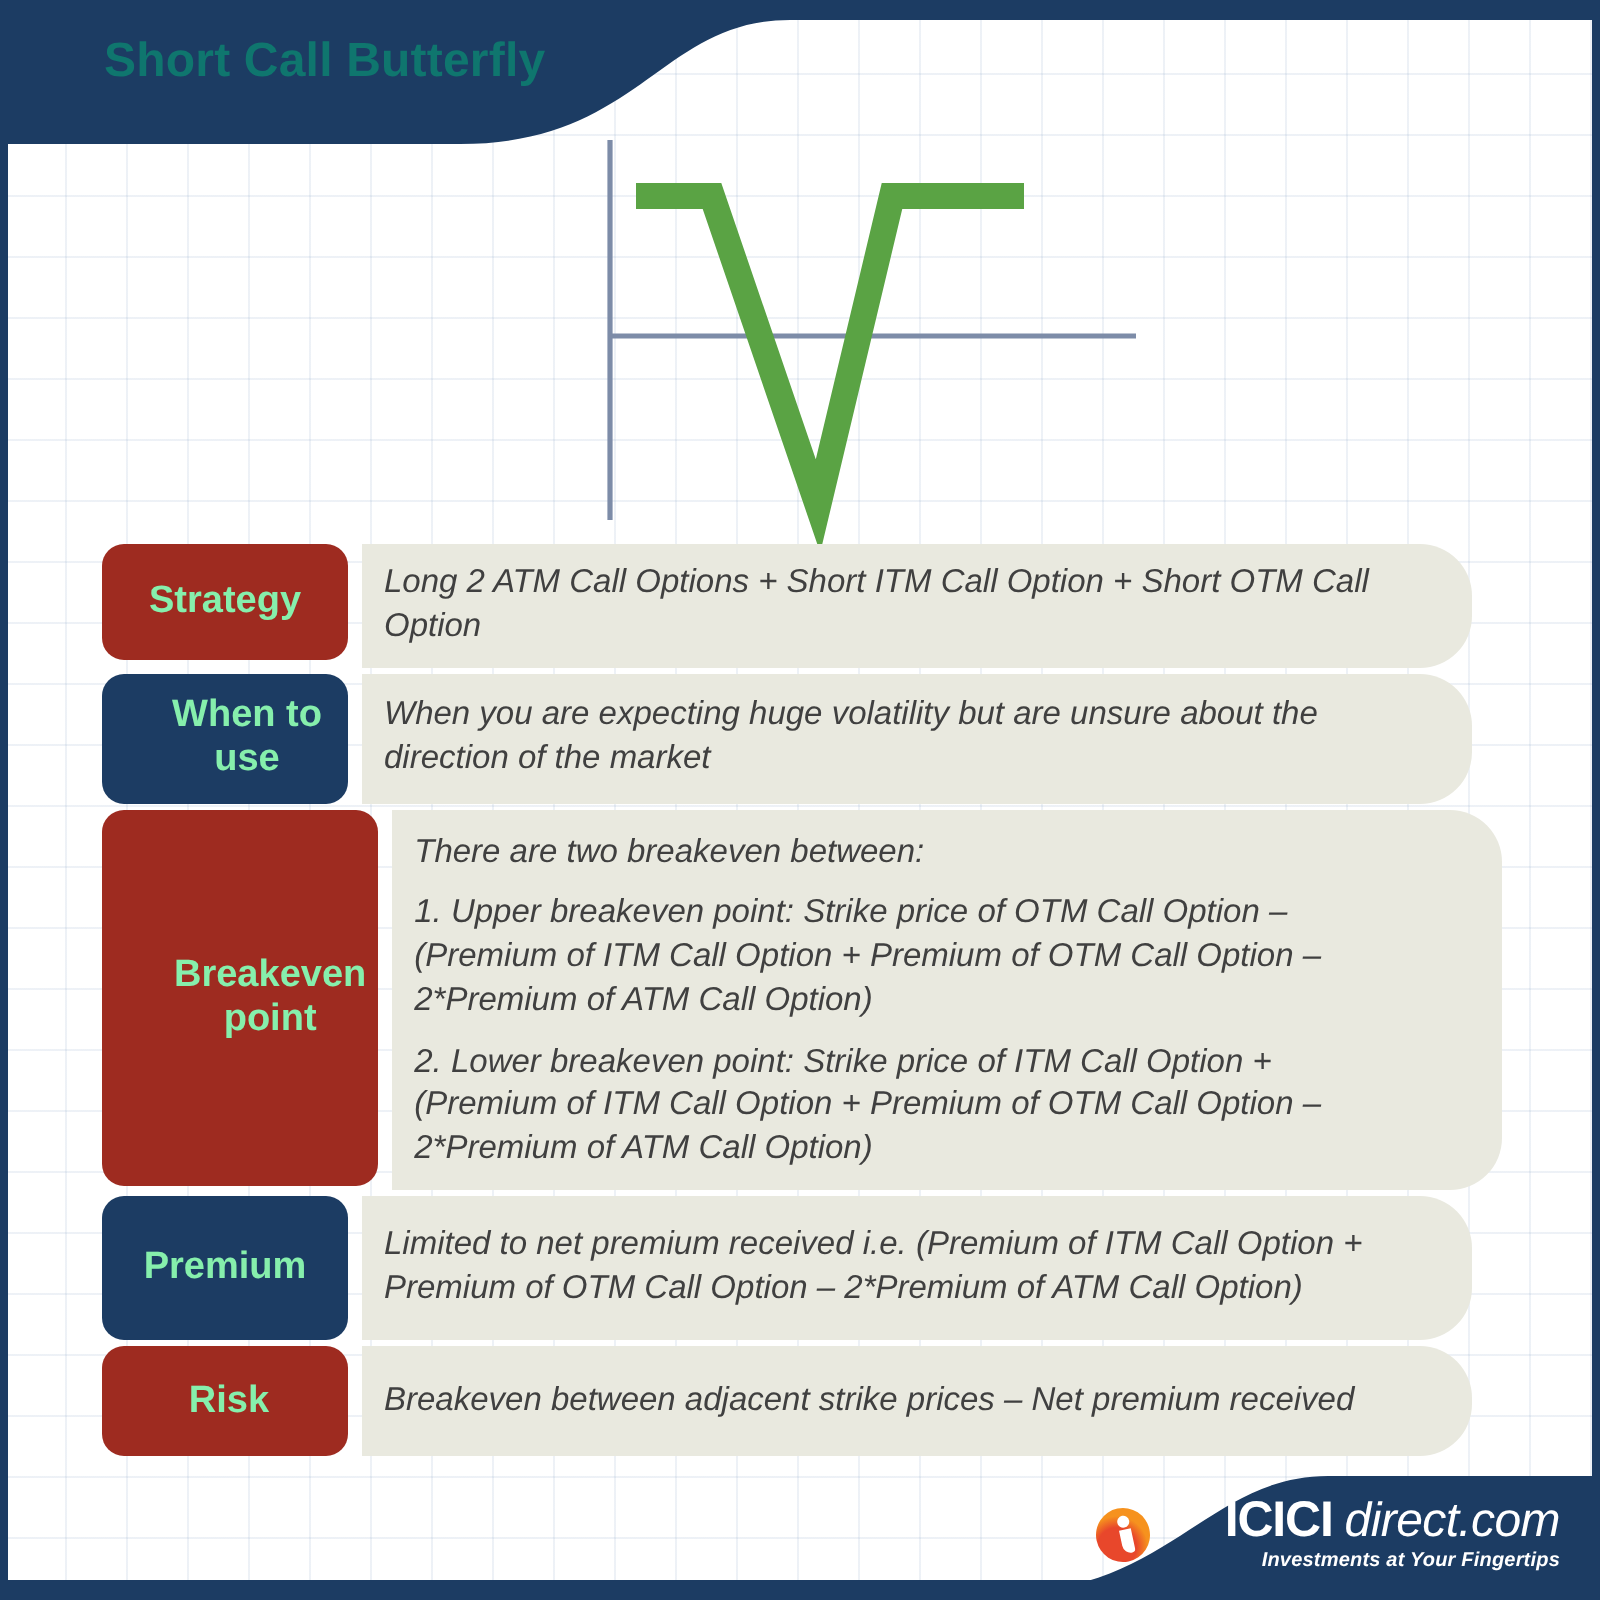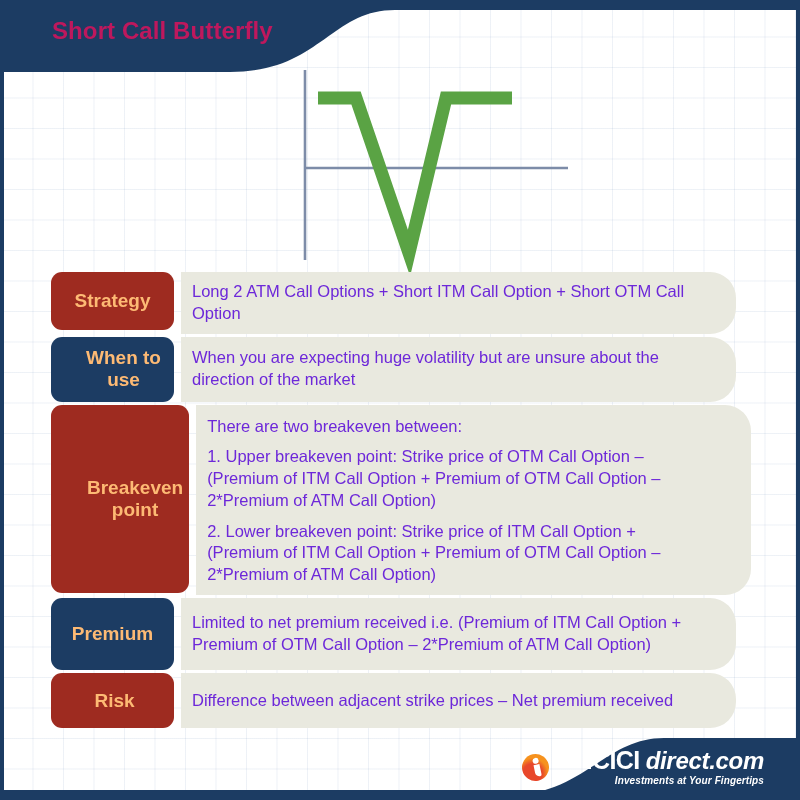--- a/index.html
+++ b/index.html
@@ -33,21 +33,21 @@
   
   .header {
     position:absolute;
     left:-4px; top:0; width:808px; height:72px;
     z-index:3;
   }
   .header svg { display:block; }
   .header-title {
     position:absolute;
     left:52px; top:17px;
-    color:#be185d;
+    color:#0f766e;
     font-size:24px;
     font-weight:bold;
     letter-spacing:0.1px;
     white-space:nowrap;
     z-index:4;
   }
 
   
   .chart {
     position:absolute;
@@ -71,21 +71,21 @@
   }
   .row-label {
     position:relative;
     flex:0 0 123px;
     margin-left:47px;
     border-radius:11px;
     display:flex;
     align-items:center;
     justify-content:center;
     text-align:center;
-    color:#fdba74;
+    color:#86efac;
     font-size:19px;
     font-weight:bold;
     line-height:1.14;
     z-index:2;
     padding:4px 6px;
   }
   .row-label.red  { background:#9E2B20; }
   .row-label.navy { background:#1C3C63; }
 
   .row-body {
@@ -93,23 +93,24 @@
     margin-left:7px;
     background:#E9E9DF;
     border-top-right-radius:26px;
     border-bottom-right-radius:26px;
     border-top-left-radius:0;
     border-bottom-left-radius:0;
     padding:9px 40px 9px 11px;
     display:flex;
     flex-direction:column;
     justify-content:center;
-    color:#6d28d9;
+    color:#404040;
     font-size:16.5px;
     line-height:1.32;
+    font-style:italic;
   }
   .row-body p { margin:0; }
   .row-body p + p { margin-top:9px; }
 
   
   .row.strategy  .row-label { height:58px; }
   .row.strategy  .row-body  { min-height:58px; }
   .row.whentouse .row-label { height:65px;padding-left:28px; }
   .row.whentouse .row-body  { min-height:65px; }
   .row.breakeven .row-label { height:188px;padding-left:36px; }
@@ -120,21 +121,21 @@
   .row.risk      .row-body  { min-height:55px; }
 
   
   .footer {
     position:absolute;
     left:0; bottom:-1px; width:792px; height:62px;
     z-index:3;
   }
   .logo-wrap {
     position:absolute;
-    right:32px; bottom:10px;
+    right:16px; bottom:10px;
     display:flex;
     align-items:center;
     z-index:5;
     gap:34px;
   }
   .logo-mark {
     width:27px; height:27px;
     border-radius:50%;
     background:radial-gradient(circle at 34% 70%, #E8472B 0%, #E8472B 38%, #F6921E 60%, #F6921E 100%);
     position:relative;
@@ -159,21 +160,21 @@
   }
   .logo-text { display:flex; flex-direction:column; align-items:flex-end; }
   .logo-line1 {
     display:flex; align-items:baseline;
     color:#ffffff; line-height:1;
   }
   .logo-icici {
     font-size:25px; font-weight:bold; letter-spacing:-0.6px;
   }
   .logo-direct {
-    font-size:24px; font-style:italic; font-weight:bold;
+    font-size:24px; font-style:italic; font-weight:normal;
     margin-left:6px; letter-spacing:-0.3px;
   }
   .logo-tag {
     color:#ffffff;
     font-size:10px;
     font-style:italic;
     font-weight:bold;
     margin-top:2px;
     letter-spacing:0.1px;
   }
@@ -233,21 +234,21 @@
     <div class="row reward">
       <div class="row-label navy">Premium</div>
       <div class="row-body">
         <p>Limited to net premium received i.e. (Premium of ITM Call Option + Premium of OTM Call Option – 2*Premium of ATM Call Option)</p>
       </div>
     </div>
 
     <div class="row risk">
       <div class="row-label red">Risk</div>
       <div class="row-body">
-        <p>Difference between adjacent strike prices – Net premium received</p>
+        <p>Breakeven between adjacent strike prices – Net premium received</p>
       </div>
     </div>
 
   </div>
 
   <div class="footer">
     <svg width="792" height="62" viewBox="0 0 792 62">
       <path d="M792,62 L792,4 L660,4
                C600,4 580,62 500,62 Z" fill="#1C3C63"></path>
       <rect x="0" y="56" width="792" height="6" fill="#1C3C63"></rect>

